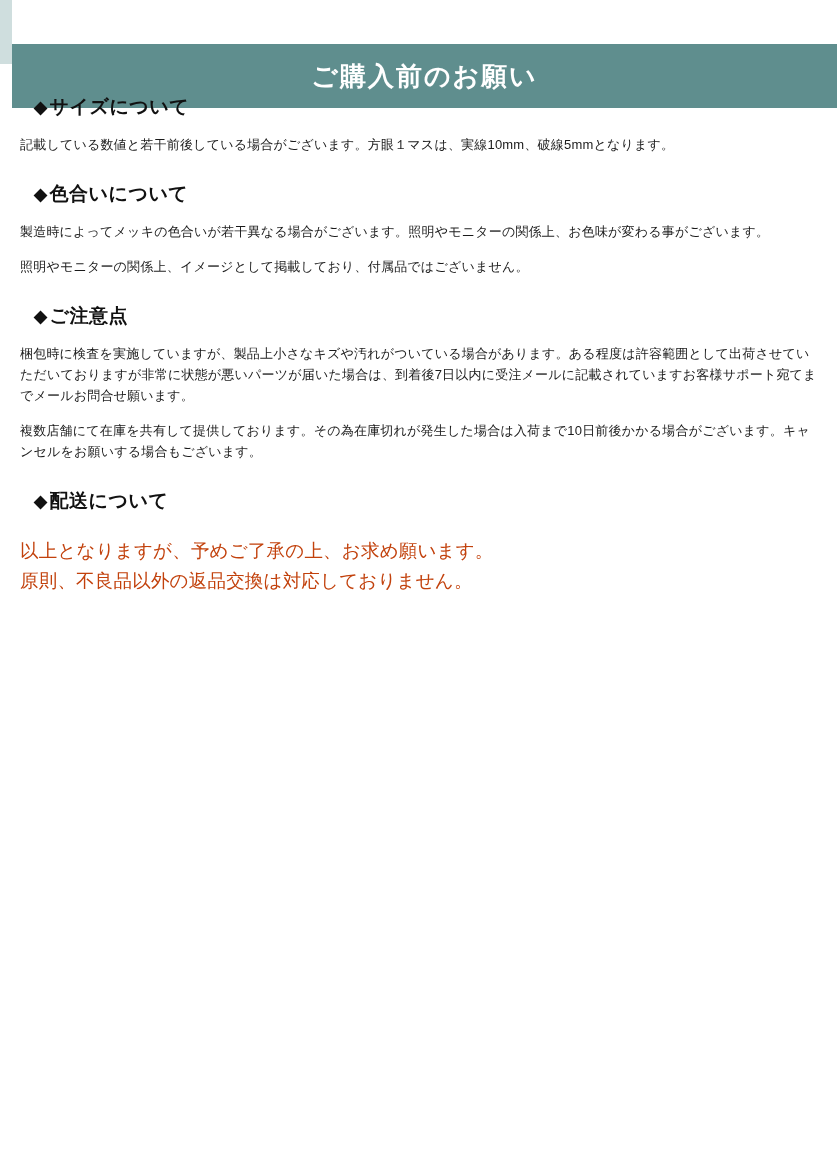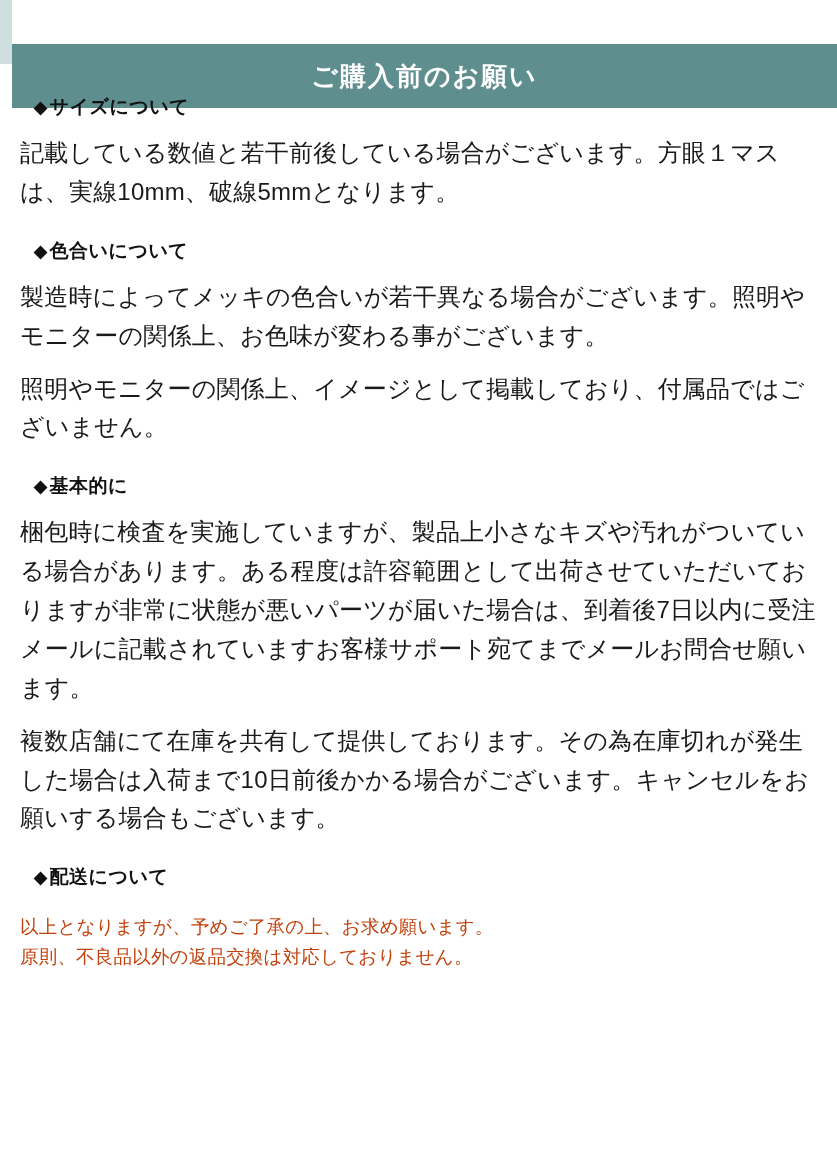--- a/index.html
+++ b/index.html
@@ -64,21 +64,21 @@
     color: #111111;
     margin: 26px 0 0 16px;
     letter-spacing: 0.5px;
   }
   .section-heading .diamond {
     color: #111111;
     font-size: 17px;
     margin-right: 2px;
   }
   .section-body {
-    font-size: 24px;
+    font-size: 13px;
     line-height: 1.62;
     color: #1a1a1a;
     margin: 14px 0 0 2px;
     letter-spacing: 0.2px;
   }
   .closing {
     font-size: 18.5px;
     line-height: 1.62;
     color: #c2410c;
     margin: 22px 0 0 2px;
@@ -114,21 +114,21 @@
       </div>
       <div class="section-body">製造時によってメッキの色合いが若干異なる場合がございます。照明やモニターの関係上、お色味が変わる事がございます。</div>
     </div>
 
     <div class="section">
       <div class="section-body">照明やモニターの関係上、イメージとして掲載しており、付属品ではございません。</div>
     </div>
 
     <div class="section">
       <div class="section-heading">
-        <span class="diamond">◆</span><span>基本的に</span>
+        <span class="diamond">◆</span><span>ご注意点</span>
       </div>
       <div class="section-body">梱包時に検査を実施していますが、製品上小さなキズや汚れがついている場合があります。ある程度は許容範囲として出荷させていただいておりますが非常に状態が悪いパーツが届いた場合は、到着後7日以内に受注メールに記載されていますお客様サポート宛てまでメールお問合せ願います。</div>
     </div>
 
     <div class="section">
       <div class="section-body">複数店舗にて在庫を共有して提供しております。その為在庫切れが発生した場合は入荷まで10日前後かかる場合がございます。キャンセルをお願いする場合もございます。</div>
     </div>
 
     <div class="section">
       <div class="section-heading">

